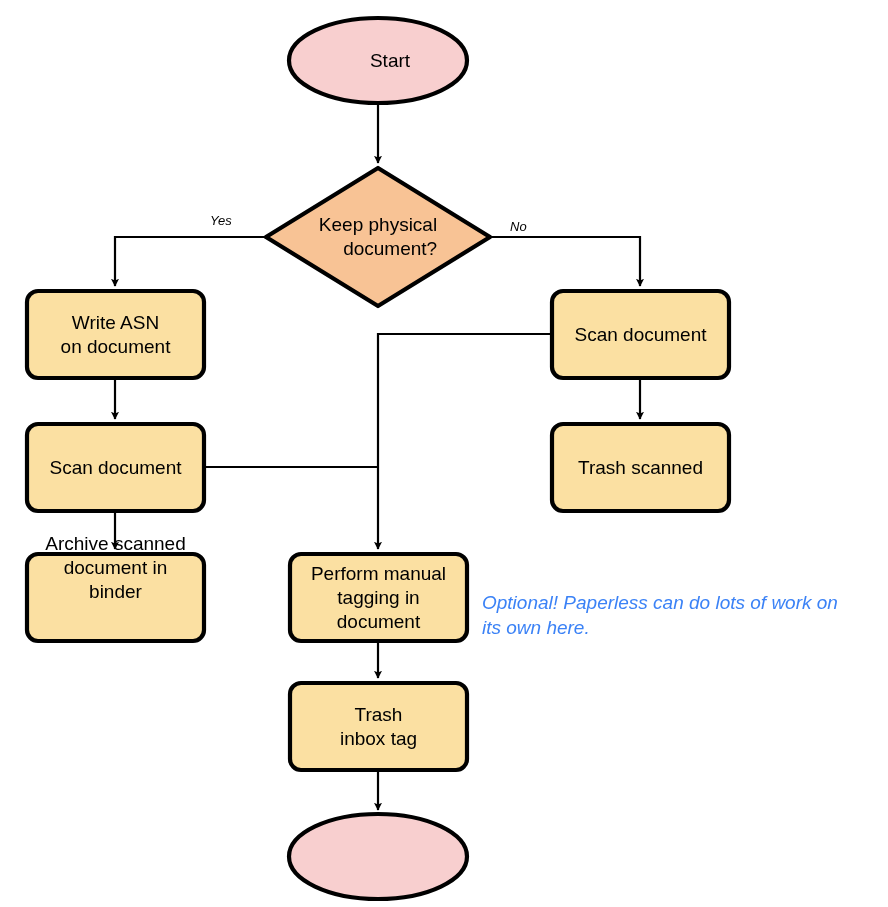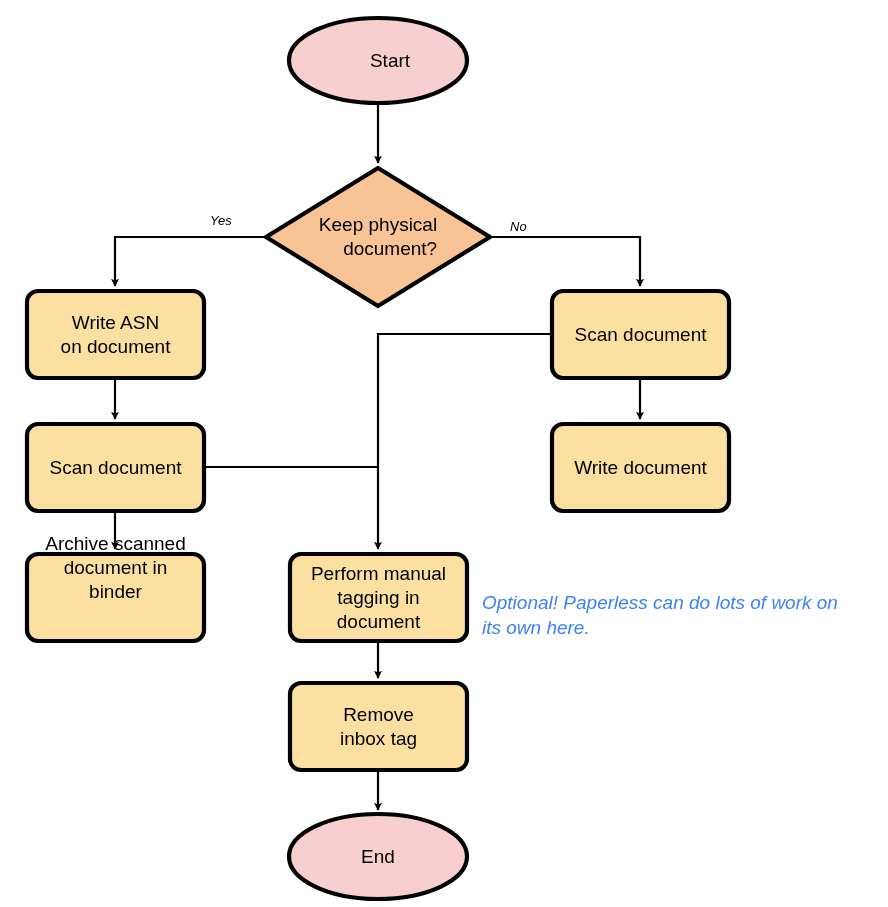--- a/index.html
+++ b/index.html
@@ -126,30 +126,29 @@
 on document</div>
 
   <div class="node-label" style="left:27px; top:424px; width:177px; height:87px;">Scan document</div>
 
   <div class="node-label" style="left:27px; top:524px; width:177px; height:87px;">Archive scanned
 document in
 binder</div>
 
   <div class="node-label" style="left:552px; top:291px; width:177px; height:87px;">Scan document</div>
 
-  <div class="node-label" style="left:552px; top:424px; width:177px; height:87px;">Write document</div>
+  <div class="node-label" style="left:552px; top:424px; width:177px; height:87px;">Trash scanned</div>
 
   <div class="node-label" style="left:290px; top:554px; width:177px; height:87px;">Perform manual
 tagging in
 document</div>
 
-  <div class="node-label" style="left:290px; top:683px; width:177px; height:87px;">Remove
+  <div class="node-label" style="left:290px; top:683px; width:177px; height:87px;">Trash
 inbox tag</div>
 
-  <div class="node-label" style="left:289px; top:814px; width:178px; height:85px;">End</div>
 
   <div class="edge-label" style="left:210px; top:210px;">Yes</div>
 
   <div class="edge-label" style="left:510px; top:210px;margin-top:6px;">No</div>
 
   <div class="note-text" style="left:482px; top:590px; width:400px;">Optional! Paperless can do lots of work on
 its own here.</div>
 
 </div>
 

